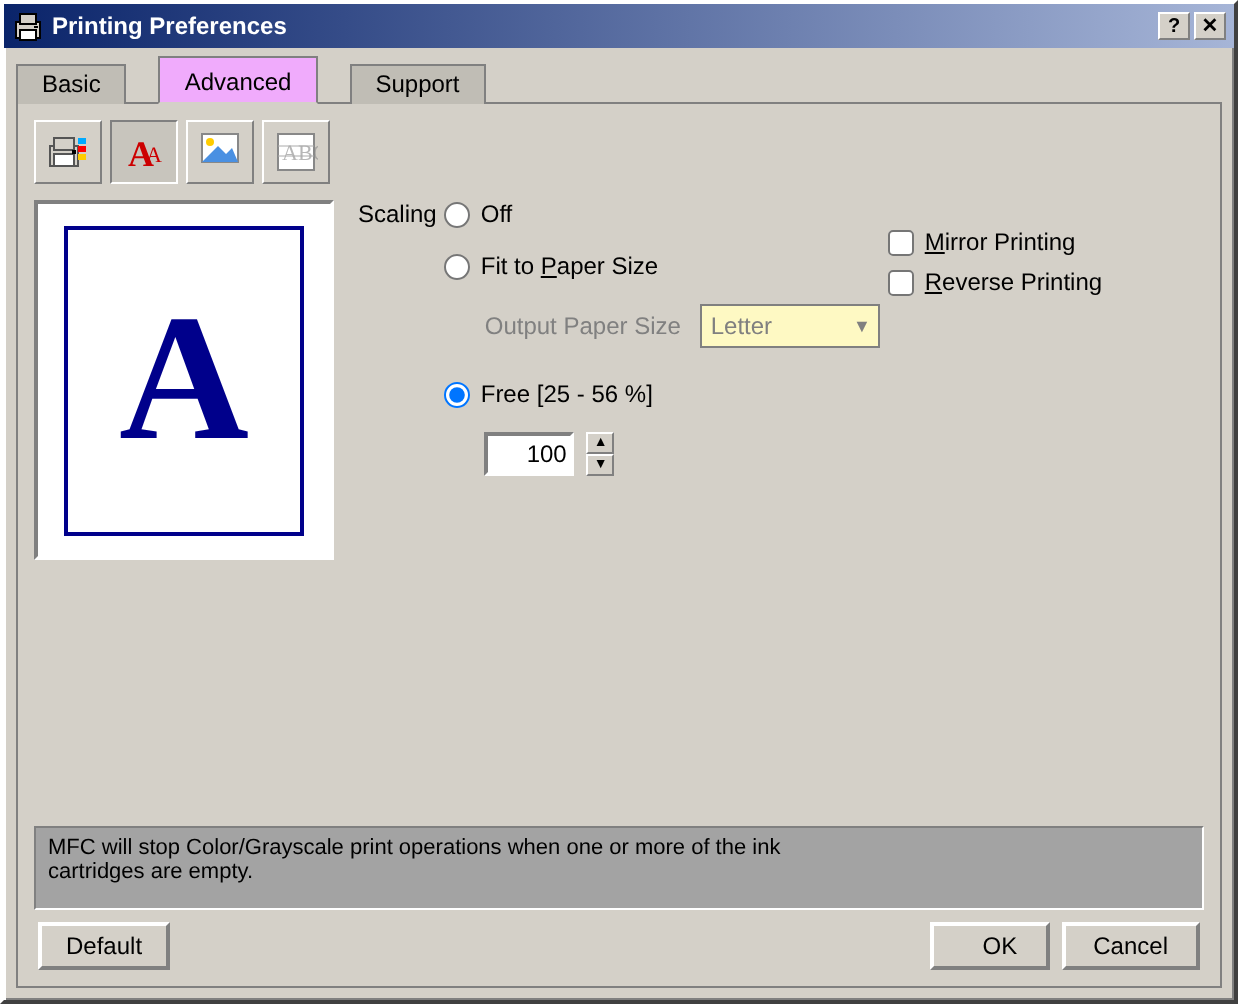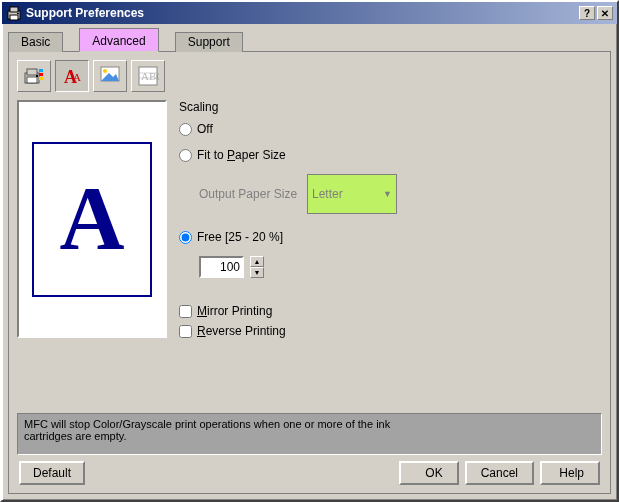--- a/index.html
+++ b/index.html
@@ -188,21 +188,21 @@
       font-weight: bold;
       color: #00008b;
       font-family: 'Times New Roman', serif;
       line-height: 1;
     }
 
     
     .options-area {
       flex: 1;
       display: flex;
-      flex-direction: column;
+      flex-direction: row;
       gap: 4px;
     }
 
     .section-label {
       font-size: 12px;
       color: #000;
       margin-bottom: 4px;
     }
 
     .radio-group {
@@ -240,23 +240,23 @@
     }
 
     .dropdown-label {
       font-size: 12px;
       color: #808080;
       min-width: 100px;
     }
 
     .dropdown {
       border: 1px solid #808080;
-      background: #bef264;
+      background: #fef9c3;
       color: #808080;
-      padding: 19px 4px;
+      padding: 1px 4px;
       font-size: 12px;
       width: 90px;
       display: flex;
       align-items: center;
       justify-content: space-between;
       height: 22px;
     }
 
     .spinner-row {
       display: flex;
@@ -372,21 +372,21 @@
 <div class="window">
 
   <div class="title-bar">
     <div class="title-bar-left">
       <svg class="title-icon" viewBox="0 0 16 16">
         <rect x="2" y="6" width="12" height="8" fill="#d4d0c8" stroke="#000" stroke-width="1"></rect>
         <rect x="4" y="2" width="8" height="5" fill="#d4d0c8" stroke="#000" stroke-width="1"></rect>
         <rect x="4" y="10" width="8" height="5" fill="white" stroke="#000" stroke-width="1"></rect>
         <rect x="11" y="8" width="2" height="1" fill="#000"></rect>
       </svg>
-      <span>Support Preferences</span>
+      <span>Printing Preferences</span>
     </div>
     <div class="title-bar-buttons">
       <div class="title-btn">?</div>
       <div class="title-btn">✕</div>
     </div>
   </div>
 
   <div class="window-content">
 
     <div class="tab-bar">
@@ -465,21 +465,21 @@
             <div class="dropdown-row">
               <span class="dropdown-label grayed">Output Paper Size</span>
               <div class="dropdown">
                 <span>Letter</span>
                 <span style="font-size:9px;">▼</span>
               </div>
             </div>
 
             <div class="radio-row">
               <input type="radio" name="scaling" id="scale-free" checked="" style="">
-              <label class="radio-label" for="scale-free">Free [25 - 20 %]</label>
+              <label class="radio-label" for="scale-free">Free [25 - 56 %]</label>
             </div>
 
             <div class="spinner-row">
               <input type="text" class="spinner-input" value="100" style="">
               <div class="spinner-buttons">
                 <div class="spin-btn">▲</div>
                 <div class="spin-btn">▼</div>
               </div>
             </div>
           </div>
@@ -501,18 +501,17 @@
 
       <div class="status-bar">
         <span>MFC will stop Color/Grayscale print operations when one or more of the ink<br>cartridges are empty.</span>
       </div>
 
       <div class="bottom-row">
         <button class="default-btn">Default</button>
         <div class="action-buttons">
           <button class="action-btn">OK</button>
           <button class="action-btn">Cancel</button>
-          <button class="action-btn">Help</button>
         </div>
       </div>
     </div>
   </div>
 </div>
 
 </body></html>

